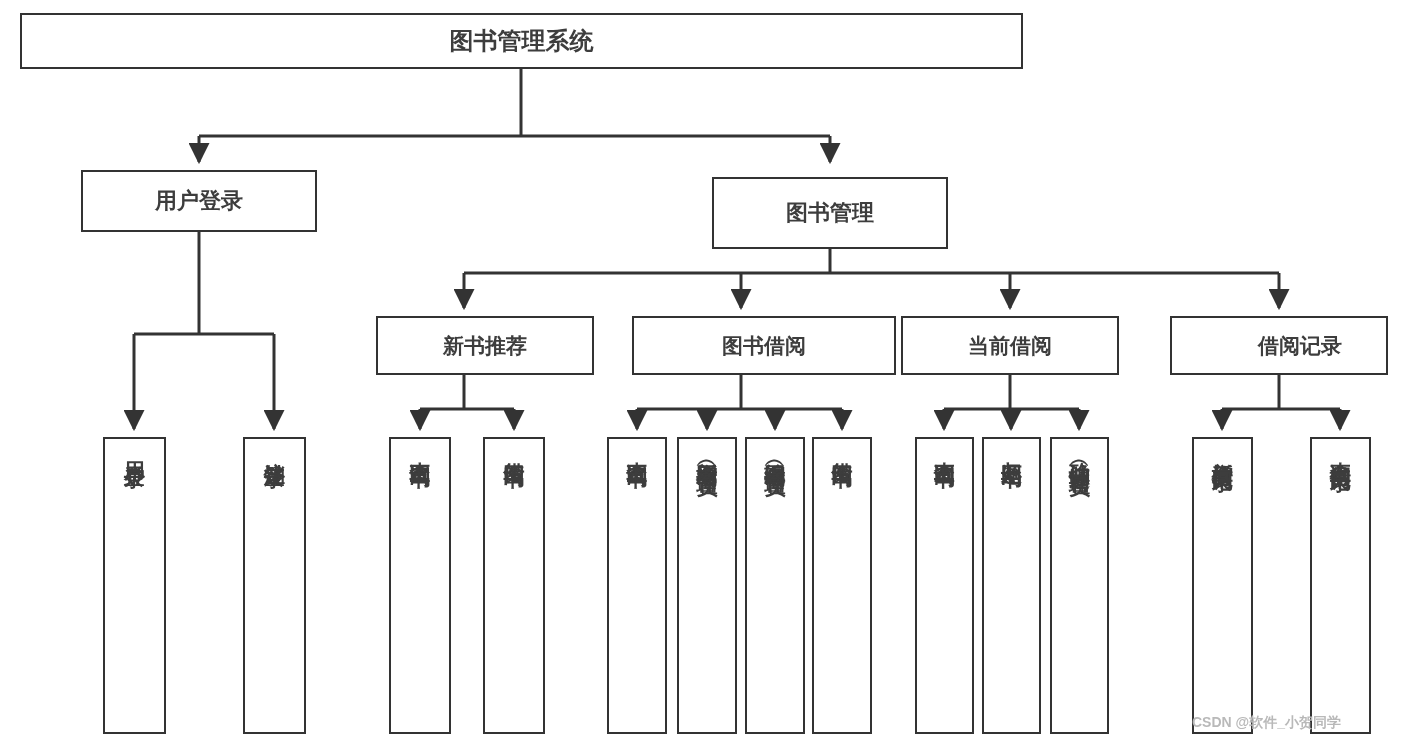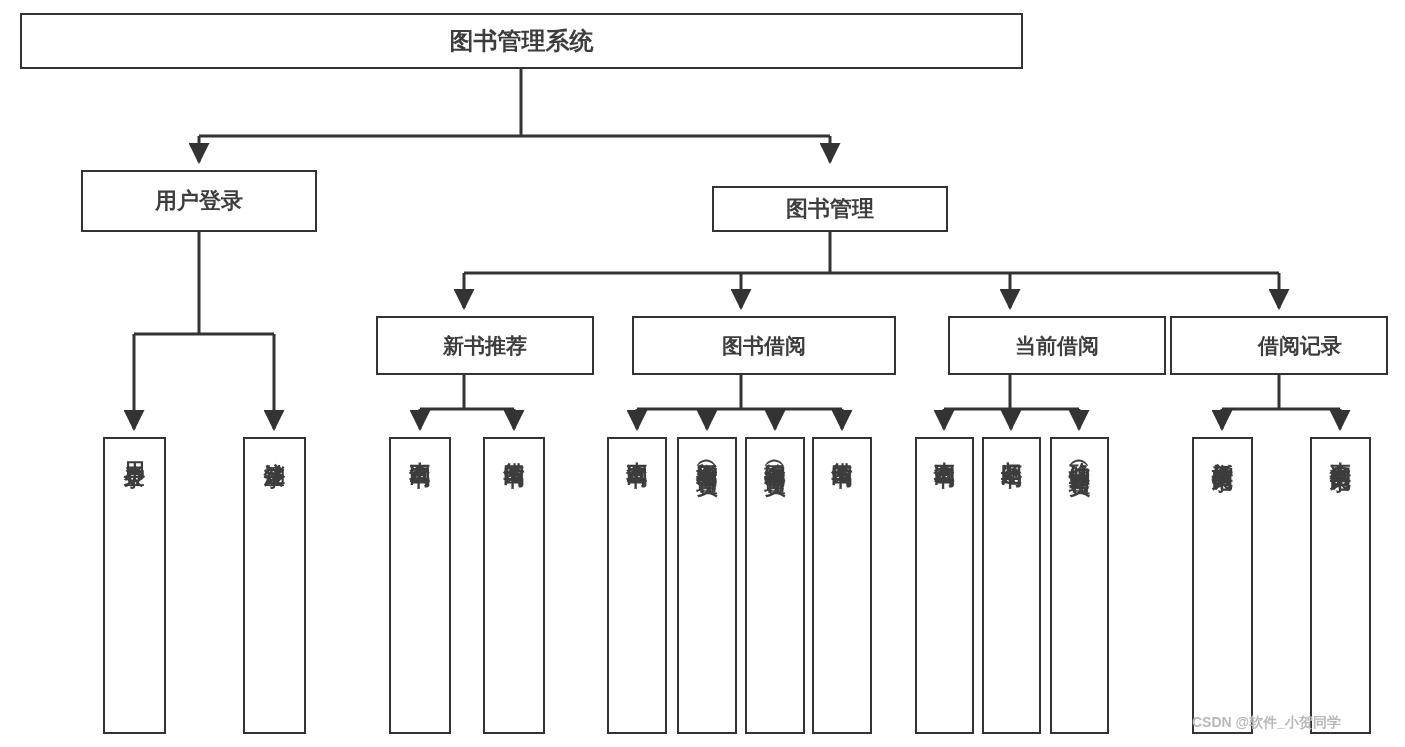--- a/index.html
+++ b/index.html
@@ -73,31 +73,31 @@
     </g>
   </svg>
 
   <div class="node lvl1" style="left:20px;top:13px;width:1003px;height:56px;">
     <span>图书管理系统</span>
   </div>
 
   <div class="node lvl2" style="left:81px;top:170px;width:236px;height:62px;">
     <span>用户登录</span>
   </div>
-  <div class="node lvl2" style="left:712px;top:186px;width:236px;height:46px;">
+  <div class="node lvl2" style="left:712px;top:177px;width:236px;height:72px;">
     <span>图书管理</span>
   </div>
 
   <div class="node lvl3" style="left:376px;top:316px;width:218px;height:59px;">
     <span>新书推荐</span>
   </div>
   <div class="node lvl3" style="left:632px;top:316px;width:264px;height:59px;">
     <span>图书借阅</span>
   </div>
-  <div class="node lvl3" style="left:948px;top:316px;width:218px;height:59px;">
+  <div class="node lvl3" style="left:901px;top:316px;width:218px;height:59px;">
     <span>当前借阅</span>
   </div>
   <div class="node lvl3" style="left:1170px;top:316px;width:218px;height:59px;padding-left:42px;">
     <span>借阅记录</span>
   </div>
 
   <div class="node leaf" style="left:103px;top:437px;width:63px;height:297px;">
     <span class="vtext">用户登录</span>
   </div>
   <div class="node leaf" style="left:243px;top:437px;width:63px;height:297px;">

